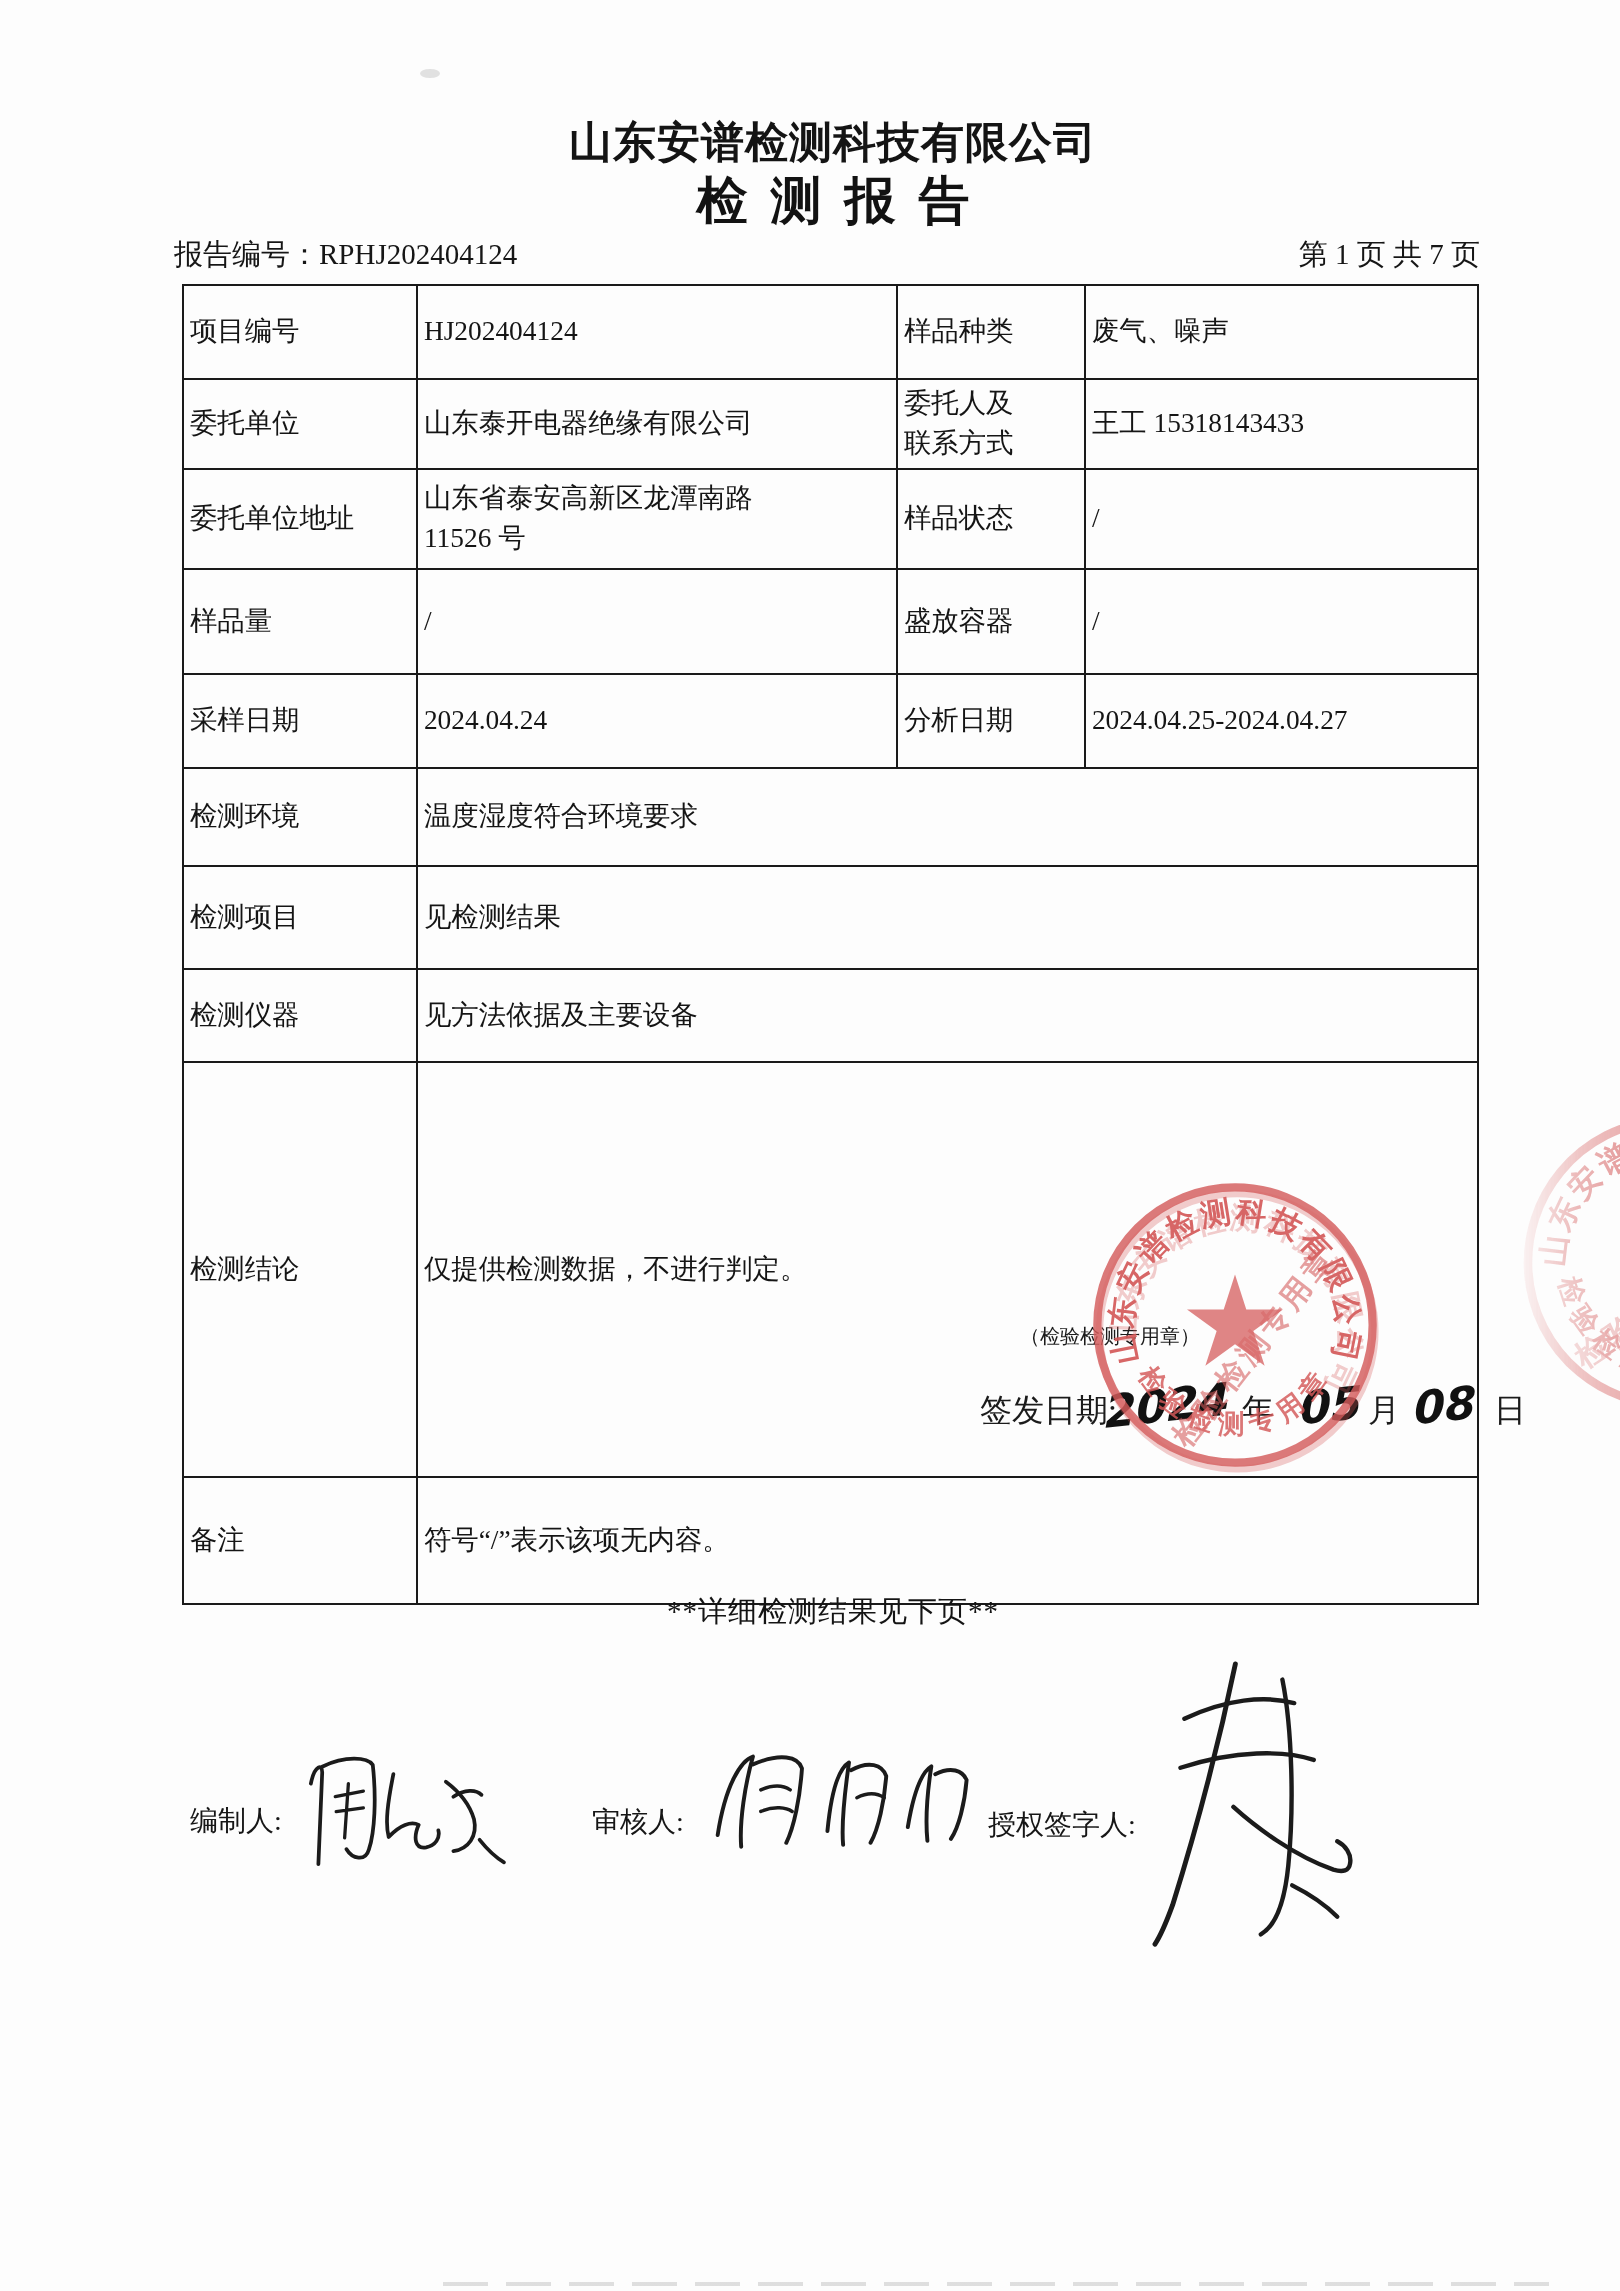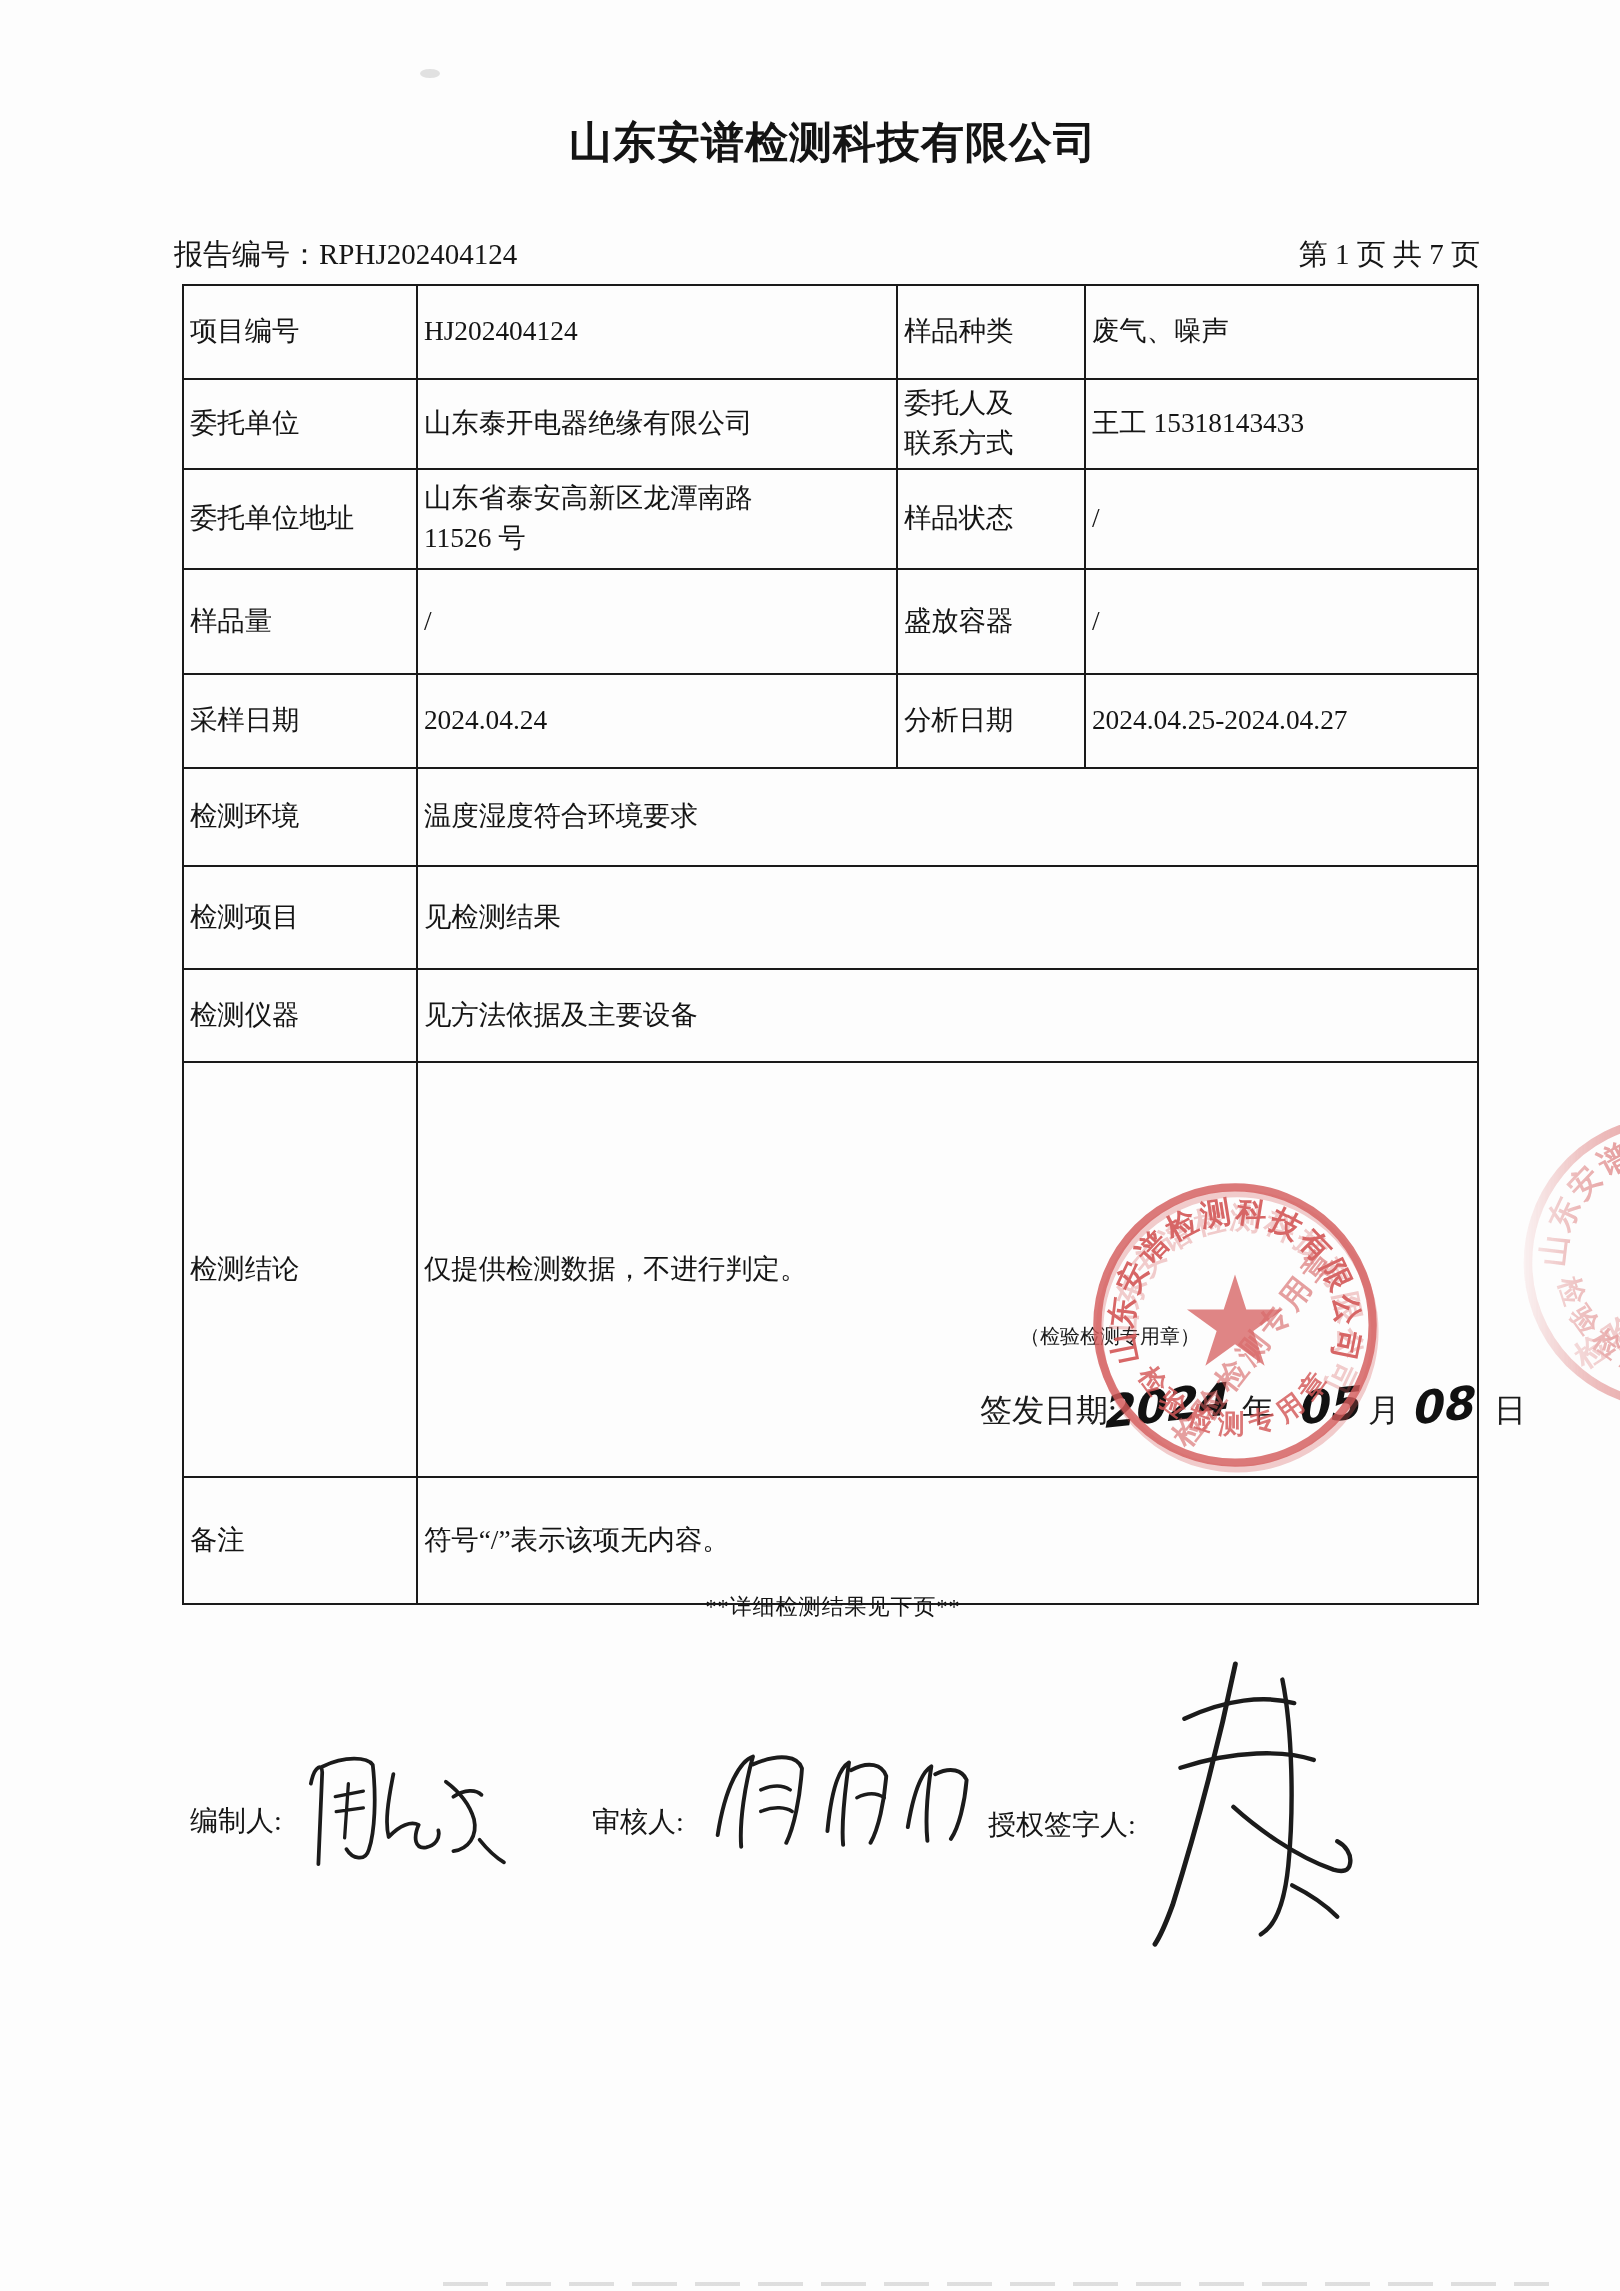--- a/index.html
+++ b/index.html
@@ -28,21 +28,21 @@
   }
   table.report td{
     border:2px solid #1a1a1a;font-size:27.4px;text-align:left;vertical-align:middle;
     white-space:pre-line;padding:2px 5.9px;line-height:1.45;color:#151515;
   }
   td.cell-left{text-align:left;padding-left:9.8px;}
   td.conclusion-cell{vertical-align:top;text-align:left;padding:41px 9.8px 9.8px 7.8px;}
   
   .footer-note{
     position:absolute;left:186px;top:1592px;width:1294px;text-align:center;
-    font-size:22px;color:#141414;letter-spacing:1px;
+    font-size:29px;color:#141414;letter-spacing:1px;
   }
   .sig-label{position:absolute;font-size:28px;color:#161616;white-space:nowrap;}
   .sig-svg{position:absolute;}
   .sig-svg path{fill:none;stroke:#1b1b1b;stroke-linecap:round;stroke-linejoin:round;}
   
   .seal-note{position:absolute;left:1020px;top:1323px;font-size:20px;color:#1b1b1b;}
   .sign-date{position:absolute;left:980px;top:1386px;font-size:32px;color:#1b1b1b;white-space:nowrap;}
   .hw{
     display:inline-block;font-family:"DejaVu Sans",sans-serif;font-style:italic;font-weight:bold;
     font-size:45px;line-height:0.9;transform:rotate(-6deg) skewX(-6deg);color:#111;
@@ -67,20 +67,21 @@
   }
 </style>
 </head>
 <body>
 
 <div id="page">
 
   <div class="smudge"></div>
 
   <div class="company-title">山东安谱检测科技有限公司</div>
+  <div class="doc-title">检测报告</div>
 
   <div class="meta-line">
     <span>报告编号：RPHJ202404124</span>
     <span>第 1 页 共 7 页</span>
   </div>
 
   <table class="report">
     <colgroup>
         <col style="width:234px">
         <col style="width:480px">

